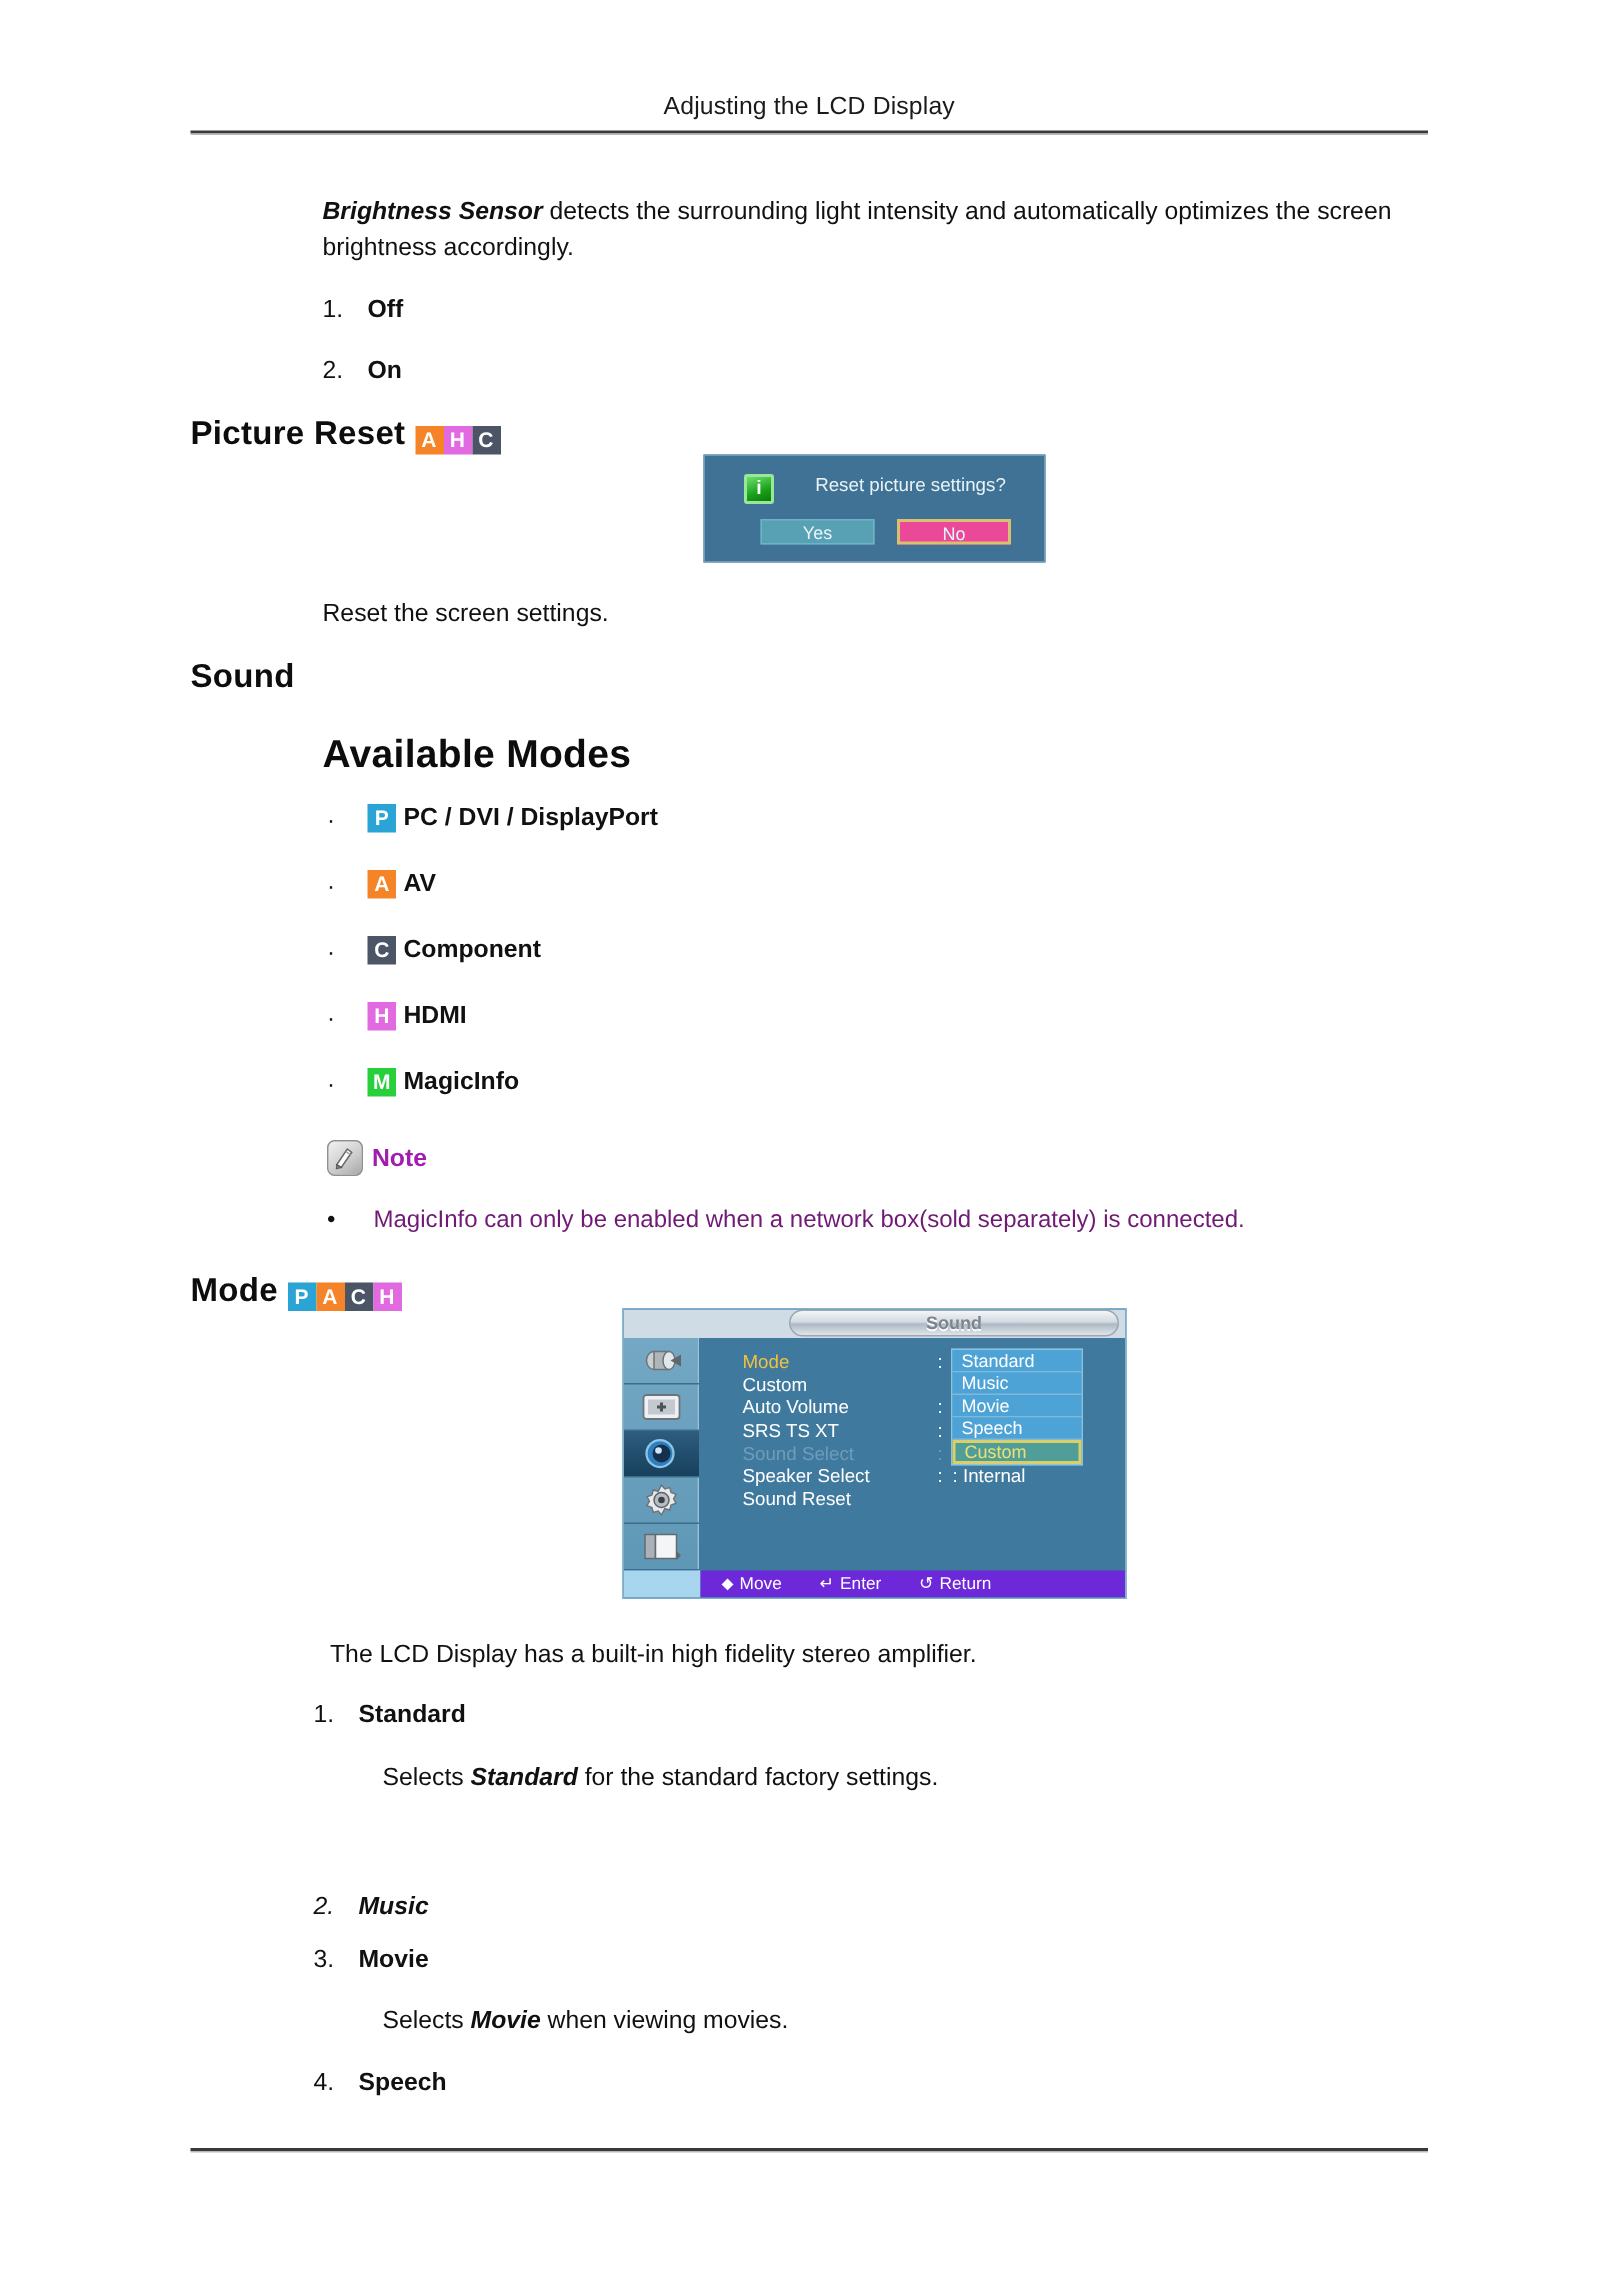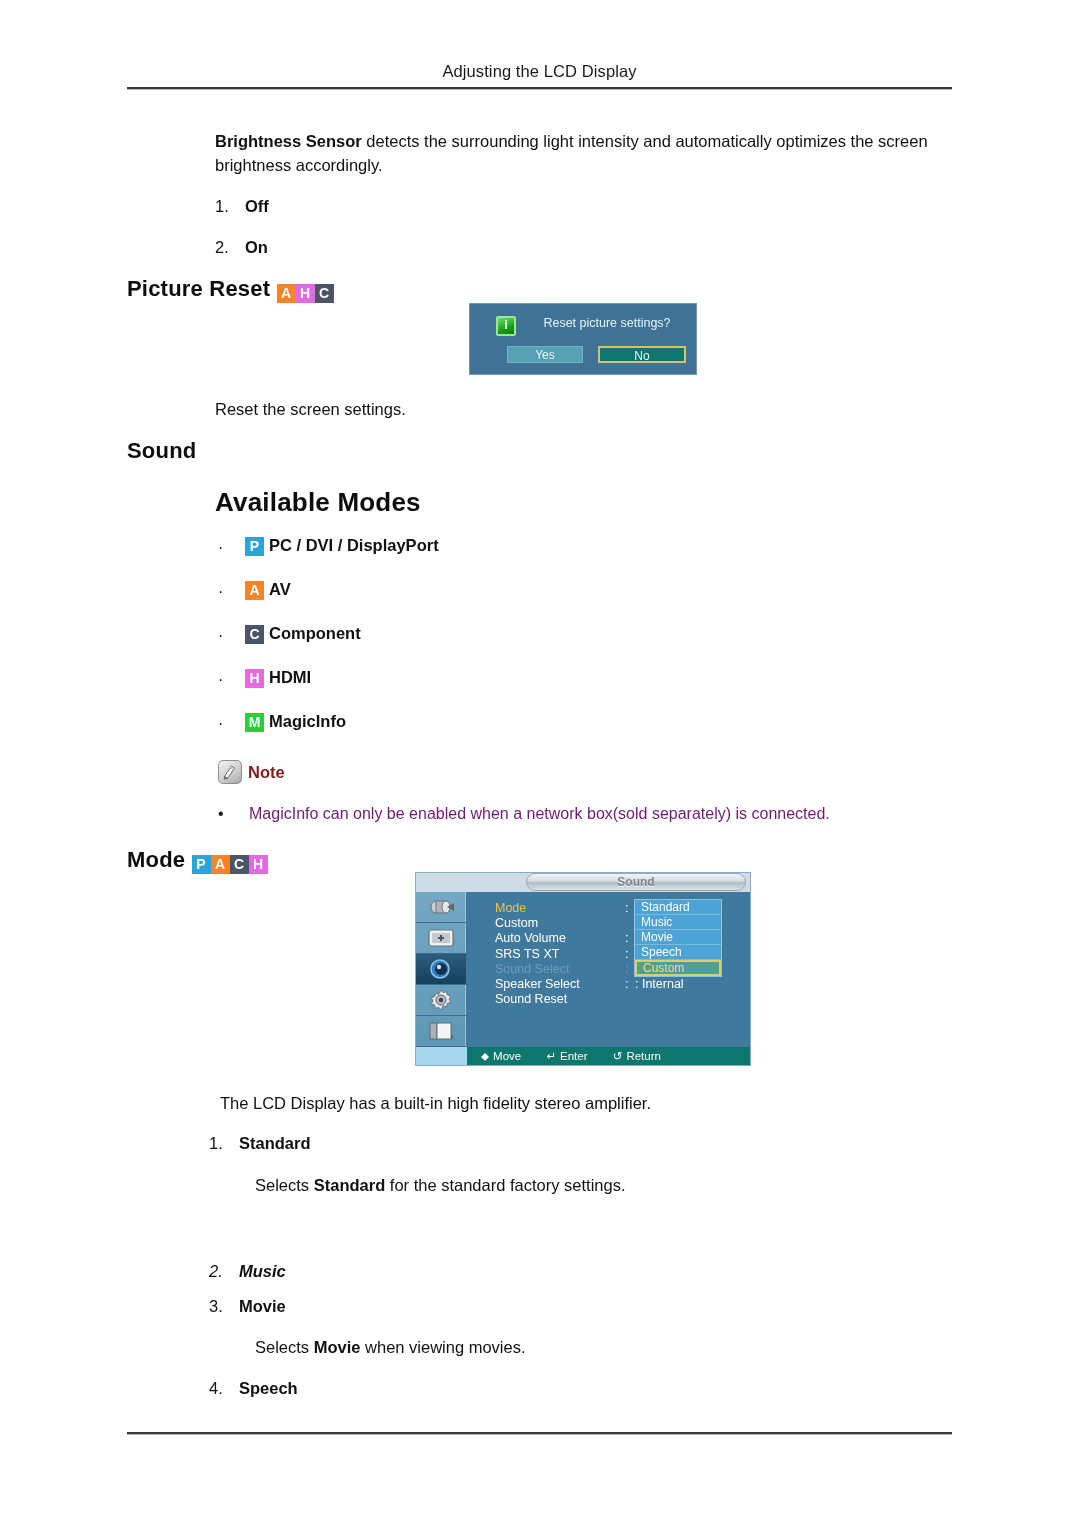--- a/index.html
+++ b/index.html
@@ -55,21 +55,21 @@
     box-sizing: border-box;
   }
 
   
   .para {
     position: absolute;
     font-size: 16.5px;
     line-height: 24px;
     color: #111;
   }
-  b, .b { font-weight: bold; }
+  b, .b { font-weight: bold; font-style: italic; }
 
   .numitem {
     position: absolute;
     font-size: 16.5px;
     line-height: 22px;
     font-weight: bold;
     color: #111;
   }
   .numitem .num {
     display: inline-block;
@@ -138,21 +138,21 @@
     background: linear-gradient(145deg,#f2f2f2 0%, #cfcfcf 55%, #a8a8a8 100%);
     border: 1px solid #8f8f8f;
     box-sizing: border-box;
   }
   .note-icon svg { position: absolute; left: 2px; top: 2px; }
   .note-label {
     position: absolute;
     left: 30px; top: 3px;
     font-size: 16.5px;
     font-weight: bold;
-    color: #7f1d1d;
+    color: #a21caf;
   }
   .note-bullet-dot {
     position: absolute;
     font-size: 16px;
     color: #111;
   }
   .note-bullet-text {
     position: absolute;
     font-size: 16px;
     color: #701a75;
@@ -202,21 +202,21 @@
     top: 42px;
     height: 17px;
     line-height: 17px;
     text-align: center;
     font-size: 12px;
     color: #e9f5fa;
     background: #58a0b4;
     box-sizing: border-box;
   }
   .dlg-btn.yes { left: 37px; width: 76px; border: 1px solid #6fb4c6; }
-  .dlg-btn.no  { left: 128px; width: 88px; border: 2px solid #d9c070; background: #0f766e; }
+  .dlg-btn.no  { left: 128px; width: 76px; border: 2px solid #d9c070; background: #ec4899; }
 
   
   .osd {
     position: absolute;
     left: 415px;
     top: 872px;
     width: 336px;
     height: 194px;
     background: #3f7a9e;
     border: 1px solid #7fb0cb;
@@ -339,21 +339,21 @@
     border: 2px solid #d9d06a;
     height: 16px;
     line-height: 12px;
   }
   .osd-footer {
     position: absolute;
     left: 51px;
     bottom: 0;
     width: 285px;
     height: 18px;
-    background: #0f766e;
+    background: #6d28d9;
   }
   .osd-footer-inner {
     position: absolute;
     left: 14px;
     top: 0;
     right: 0;
     height: 18px;
     line-height: 18px;
     font-size: 11.5px;
     color: #ffffff;

